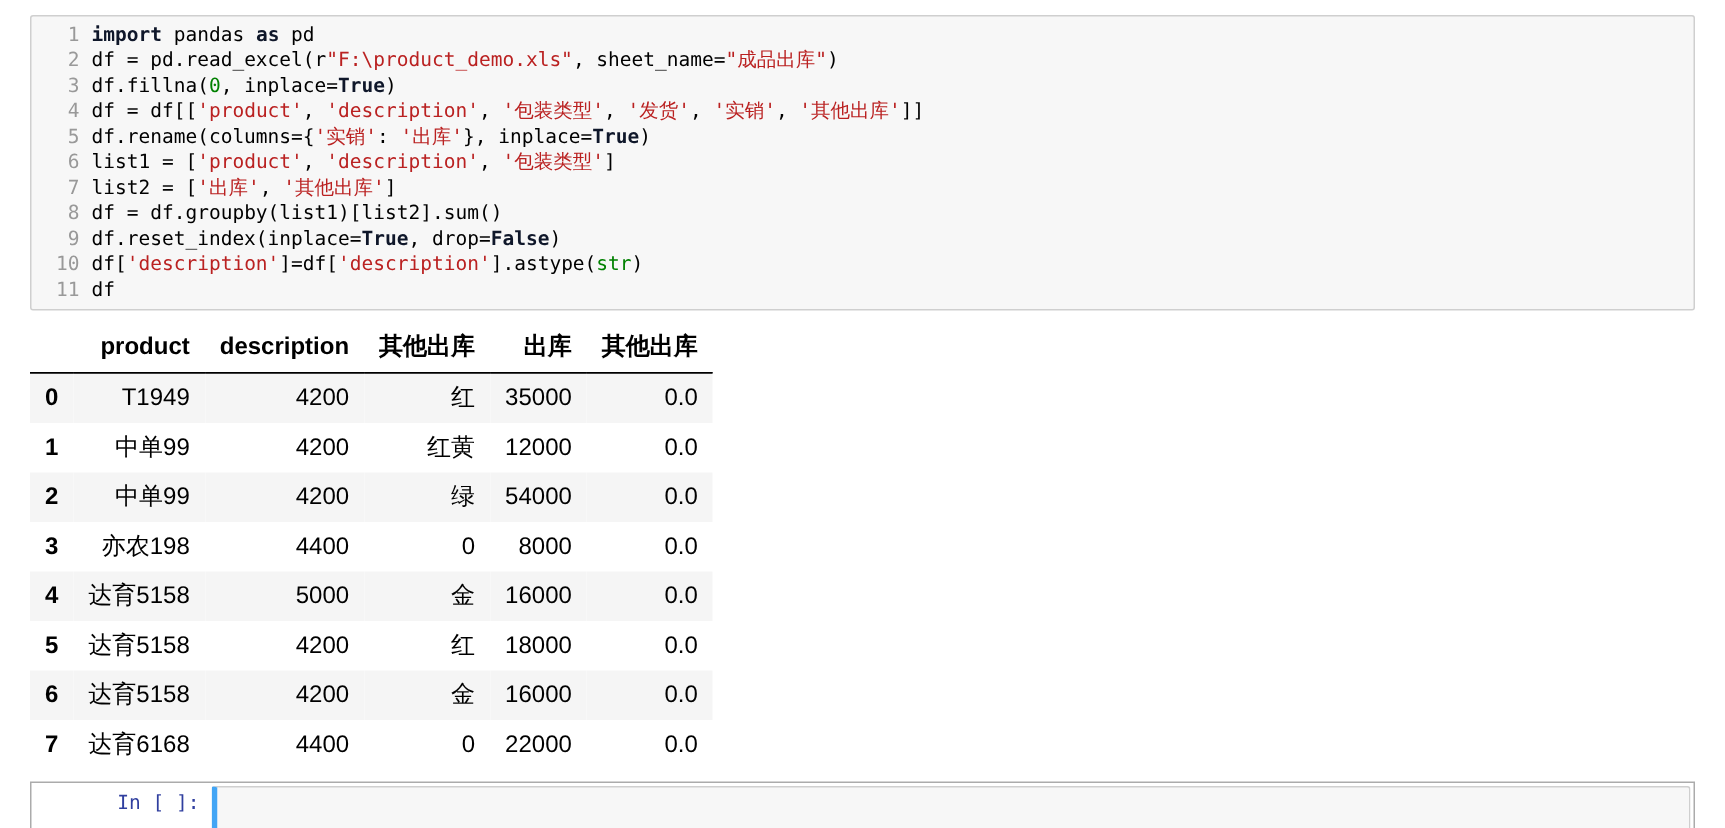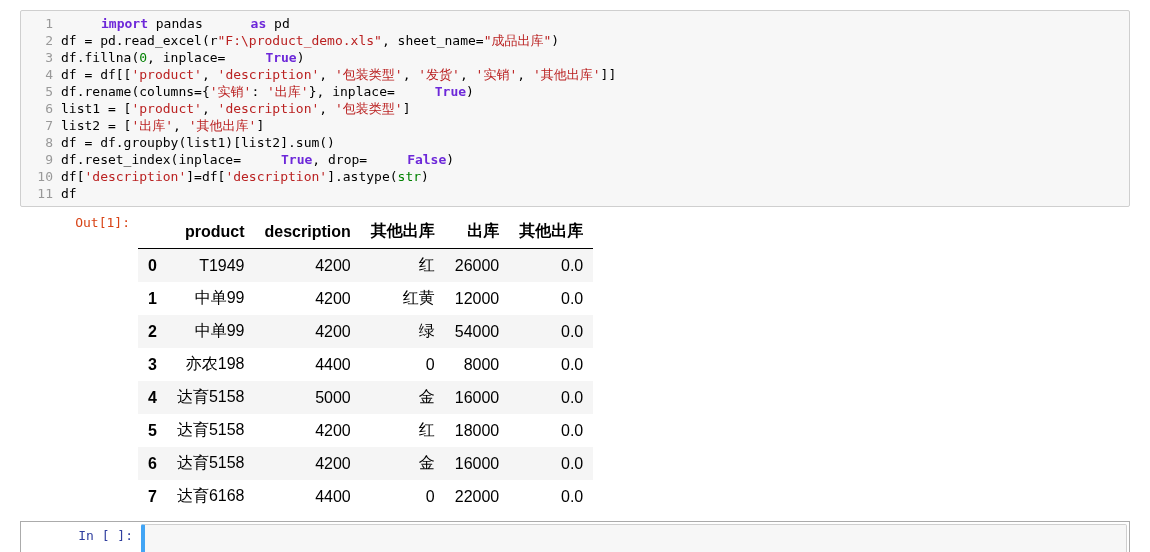--- a/index.html
+++ b/index.html
@@ -40,21 +40,21 @@
     display: flex;
   }
   .gutter {
     width: 32px;
     text-align: right;
     color: #999;
     padding-right: 8px;
     user-select: none;
   }
   .codeline { flex: 1; }
-  .tok-kw { color: #6d28d9; font-weight: bold; margin-left: 40px; }
+  .tok-kw { color: #0f172a; font-weight: bold; }
   .tok-str { color: #BA2121; }
   .tok-builtin { color: #008000; margin-top: 37px; }
   .tok-num { color: #008000; }
   .output-area {
     flex: 1;
     padding: 4px 0 4px 0;
   }
   table.dataframe {
     border-collapse: collapse;
     font-size: 16px;
@@ -86,40 +86,39 @@
   .empty-code { min-height: 18px; }
 </style>
 </head>
 <body>
 
 <div class="cell">
   <div class="input-area" id="code1"><div class="line"><span class="gutter">1</span><span class="codeline"><span class="tok-kw">import</span><span> pandas </span><span class="tok-kw">as</span><span> pd</span></span></div><div class="line"><span class="gutter">2</span><span class="codeline"><span>df </span><span>=</span><span> pd.read_excel(r</span><span class="tok-str">"F:\product_demo.xls"</span><span>, sheet_name</span><span>=</span><span class="tok-str">"成品出库"</span><span>)</span></span></div><div class="line"><span class="gutter">3</span><span class="codeline"><span>df.fillna(</span><span class="tok-num">0</span><span>, inplace</span><span>=</span><span class="tok-kw">True</span><span>)</span></span></div><div class="line"><span class="gutter">4</span><span class="codeline"><span>df </span><span>=</span><span> df[[</span><span class="tok-str">'product'</span><span>, </span><span class="tok-str">'description'</span><span>, </span><span class="tok-str">'包装类型'</span><span>, </span><span class="tok-str">'发货'</span><span>, </span><span class="tok-str">'实销'</span><span>, </span><span class="tok-str">'其他出库'</span><span>]]</span></span></div><div class="line"><span class="gutter">5</span><span class="codeline"><span>df.rename(columns</span><span>=</span><span>{</span><span class="tok-str">'实销'</span><span>: </span><span class="tok-str">'出库'</span><span>}, inplace</span><span>=</span><span class="tok-kw">True</span><span>)</span></span></div><div class="line"><span class="gutter">6</span><span class="codeline"><span>list1 </span><span>=</span><span> [</span><span class="tok-str">'product'</span><span>, </span><span class="tok-str">'description'</span><span>, </span><span class="tok-str">'包装类型'</span><span>]</span></span></div><div class="line"><span class="gutter">7</span><span class="codeline"><span>list2 </span><span>=</span><span> [</span><span class="tok-str">'出库'</span><span>, </span><span class="tok-str">'其他出库'</span><span>]</span></span></div><div class="line"><span class="gutter">8</span><span class="codeline"><span>df </span><span>=</span><span> df.groupby(list1)[list2].sum()</span></span></div><div class="line"><span class="gutter">9</span><span class="codeline"><span>df.reset_index(inplace</span><span>=</span><span class="tok-kw">True</span><span>, drop</span><span>=</span><span class="tok-kw">False</span><span>)</span></span></div><div class="line"><span class="gutter">10</span><span class="codeline"><span>df[</span><span class="tok-str">'description'</span><span>]</span><span>=</span><span>df[</span><span class="tok-str">'description'</span><span>].astype(</span><span class="tok-builtin">str</span><span>)</span></span></div><div class="line"><span class="gutter">11</span><span class="codeline"><span>df</span></span></div></div>
 </div>
 
 <div class="cell">
-  <div class="prompt out-prompt">Out[1]:</div>
   <div class="output-area">
     <table class="dataframe">
       <thead>
           <tr id="dfhead">
             <th></th>
             <th>product</th>
             <th>description</th>
             <th>其他出库</th>
             <th>出库</th>
             <th>其他出库</th>
           </tr>
         </thead>
       <tbody id="dfbody">
           <tr>
             <th>0</th>
             <td>T1949</td>
             <td>4200</td>
             <td>红</td>
-            <td>26000</td>
+            <td>35000</td>
             <td>0.0</td>
           </tr>
           <tr>
             <th>1</th>
             <td>中单99</td>
             <td>4200</td>
             <td>红黄</td>
             <td>12000</td>
             <td>0.0</td>
           </tr>

